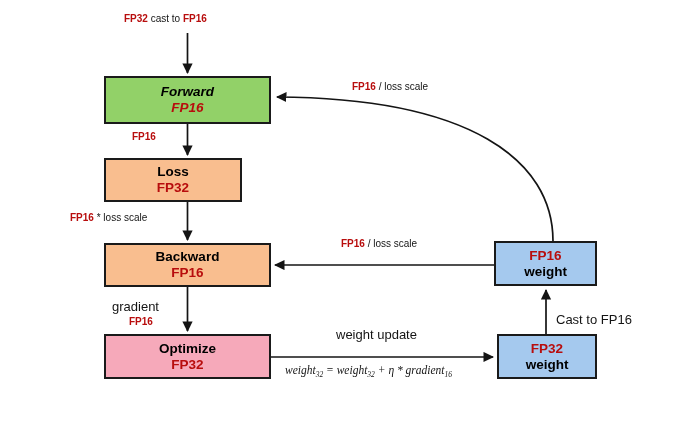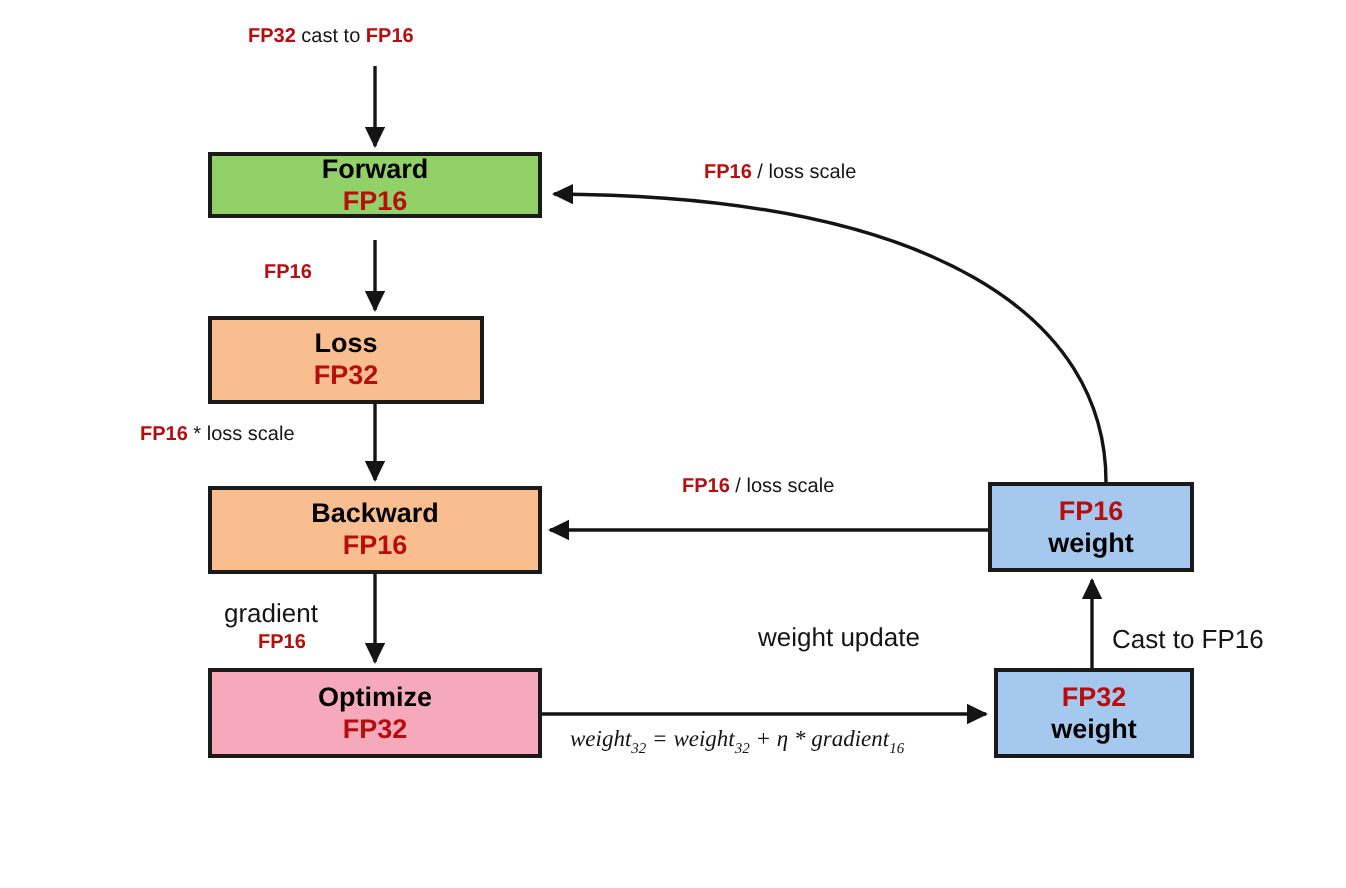--- a/index.html
+++ b/index.html
@@ -105,21 +105,21 @@
 
     <line x1="271" y1="357" x2="493" y2="357" stroke="#141414" stroke-width="1.7" marker-end="url(#arrowhead)"></line>
 
     <line x1="546" y1="334" x2="546" y2="290" stroke="#141414" stroke-width="1.7" marker-end="url(#arrowhead)"></line>
 
     <line x1="494" y1="265" x2="275" y2="265" stroke="#141414" stroke-width="1.7" marker-end="url(#arrowhead)"></line>
 
     <path d="M 553 241 C 553 160, 470 98, 277 97" fill="none" stroke="#141414" stroke-width="1.7" marker-end="url(#arrowhead)"></path>
   </svg>
 
-  <div class="node fill-green" style="left:104px; top:76px; width:167px; height:33px;">
+  <div class="node fill-green" style="left:104px; top:76px; width:167px; height:48px;font-style:italic;">
     <span class="line1 black">Forward</span>
     <span class="line2 red">FP16</span>
   </div>
 
   <div class="node fill-orange" style="left:104px; top:158px; width:138px; height:44px;">
     <span class="line1 black">Loss</span>
     <span class="line2 red">FP32</span>
   </div>
 
   <div class="node fill-orange" style="left:104px; top:243px; width:167px; height:44px;">
@@ -160,21 +160,21 @@
   </div>
 
   <div class="label" style="left:352px; top:81px;">
     <span class="red">FP16</span><span class="blk" style="font-weight:normal;"> / loss scale</span>
   </div>
 
   <div class="label" style="left:341px; top:238px;">
     <span class="red">FP16</span><span class="blk" style="font-weight:normal;"> / loss scale</span>
   </div>
 
-  <div class="label-normal" style="left:336px; top:312px;margin-left:43px;">weight update</div>
+  <div class="label-normal" style="left:336px; top:328px;">weight update</div>
 
   <div class="formula" style="left:285px; top:364px;">
     <span>weight</span><sub>32</sub><span> = </span><span>weight</span><sub>32</sub><span> + </span><span>η</span><span> * </span><span>gradient</span><sub>16</sub>
   </div>
 
   <div class="label-normal" style="left:556px; top:313px;">Cast to FP16</div>
 
 </div>
 
 </body></html>

